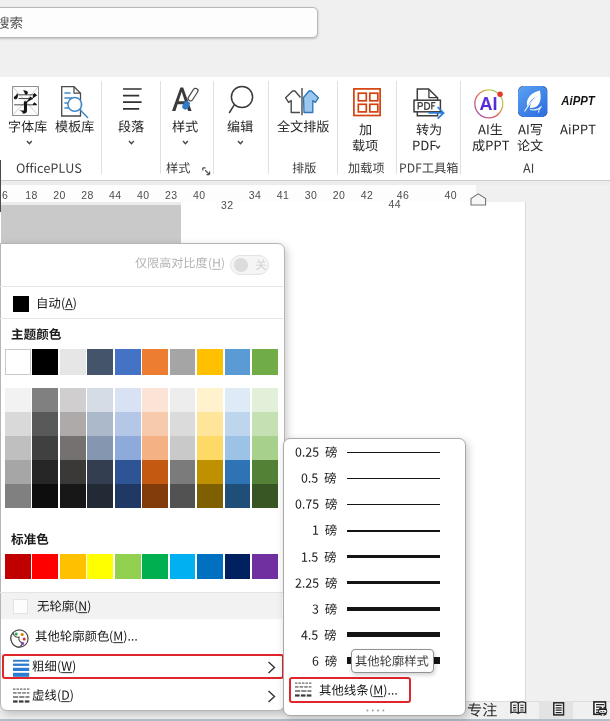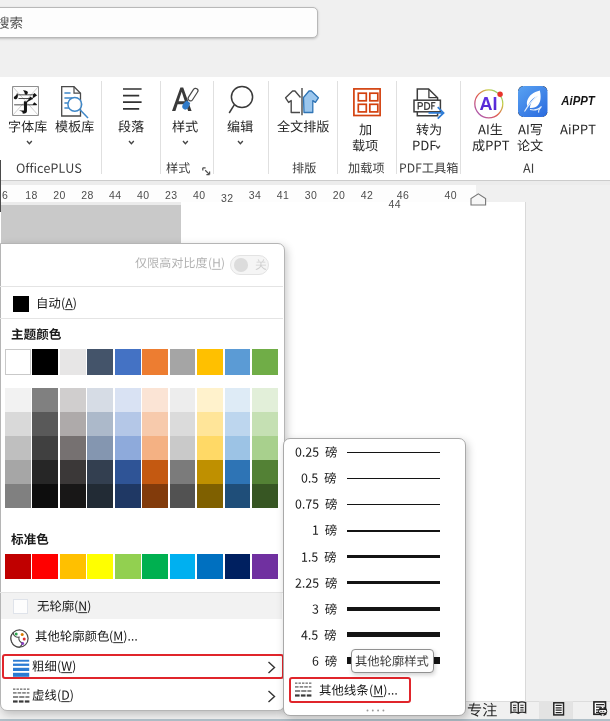--- a/index.html
+++ b/index.html
@@ -379,21 +379,21 @@
       <path d="M6.5 25.5 C9.5 20.5 13.5 15 19.5 10 M12 23.5 C16 24.5 20.5 23.5 23.5 20.5 C21.5 23 19.5 25 21 26.5" stroke="#e6f0fc" stroke-width="1.1" fill="none"></path>
     </svg>
 <div style="position:absolute;left:5.1px;top:188.6px;transform:translateX(-50%);font:10.5px 'Liberation Sans',sans-serif;color:#4d4d4d;letter-spacing:0.4px">6</div>
 <div style="position:absolute;left:31.5px;top:188.6px;transform:translateX(-50%);font:10.5px 'Liberation Sans',sans-serif;color:#4d4d4d;letter-spacing:0.4px">18</div>
 <div style="position:absolute;left:59.5px;top:188.6px;transform:translateX(-50%);font:10.5px 'Liberation Sans',sans-serif;color:#4d4d4d;letter-spacing:0.4px">20</div>
 <div style="position:absolute;left:87.4px;top:188.6px;transform:translateX(-50%);font:10.5px 'Liberation Sans',sans-serif;color:#4d4d4d;letter-spacing:0.4px">28</div>
 <div style="position:absolute;left:115.3px;top:188.6px;transform:translateX(-50%);font:10.5px 'Liberation Sans',sans-serif;color:#4d4d4d;letter-spacing:0.4px">44</div>
 <div style="position:absolute;left:143.3px;top:188.6px;transform:translateX(-50%);font:10.5px 'Liberation Sans',sans-serif;color:#4d4d4d;letter-spacing:0.4px">40</div>
 <div style="position:absolute;left:171.2px;top:188.6px;transform:translateX(-50%);font:10.5px 'Liberation Sans',sans-serif;color:#4d4d4d;letter-spacing:0.4px">23</div>
 <div style="position:absolute;left:199.2px;top:188.6px;transform:translateX(-50%);font:10.5px 'Liberation Sans',sans-serif;color:#4d4d4d;letter-spacing:0.4px">40</div>
-<div style="position:absolute;left:227.2px;top:192px;transform:translateX(-50%);font:10.5px 'Liberation Sans',sans-serif;color:#4d4d4d;letter-spacing:0.4px">32</div>
+<div style="position:absolute;left:227.2px;top:199px;transform:translateX(-50%);font:10.5px 'Liberation Sans',sans-serif;color:#4d4d4d;letter-spacing:0.4px">32</div>
 <div style="position:absolute;left:255.1px;top:188.6px;transform:translateX(-50%);font:10.5px 'Liberation Sans',sans-serif;color:#4d4d4d;letter-spacing:0.4px">34</div>
 <div style="position:absolute;left:283.0px;top:188.6px;transform:translateX(-50%);font:10.5px 'Liberation Sans',sans-serif;color:#4d4d4d;letter-spacing:0.4px">41</div>
 <div style="position:absolute;left:311.0px;top:188.6px;transform:translateX(-50%);font:10.5px 'Liberation Sans',sans-serif;color:#4d4d4d;letter-spacing:0.4px">30</div>
 <div style="position:absolute;left:338.9px;top:188.6px;transform:translateX(-50%);font:10.5px 'Liberation Sans',sans-serif;color:#4d4d4d;letter-spacing:0.4px">20</div>
 <div style="position:absolute;left:366.9px;top:188.6px;transform:translateX(-50%);font:10.5px 'Liberation Sans',sans-serif;color:#4d4d4d;letter-spacing:0.4px">42</div>
 <div style="position:absolute;left:394.8px;top:198px;transform:translateX(-50%);font:10.5px 'Liberation Sans',sans-serif;color:#4d4d4d;letter-spacing:0.4px">44</div>
 <div style="position:absolute;left:403px;top:188.6px;transform:translateX(-50%);font:10.5px 'Liberation Sans',sans-serif;color:#4d4d4d;letter-spacing:0.4px">46</div>
 <div style="position:absolute;left:450.8px;top:188.6px;transform:translateX(-50%);font:10.5px 'Liberation Sans',sans-serif;color:#4d4d4d;letter-spacing:0.4px">40</div>
 <svg style="position:absolute;left:470px;top:192.5px;overflow:visible" width="17" height="13">
       <path d="M1 12 V5.5 L8.3 0.8 L15.6 5.5 V12 Z" fill="#f6f6f6" stroke="#767676" stroke-width="1.1"></path>

